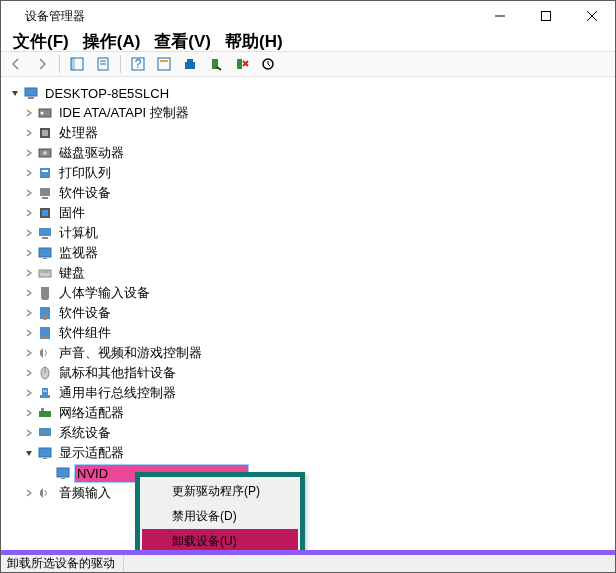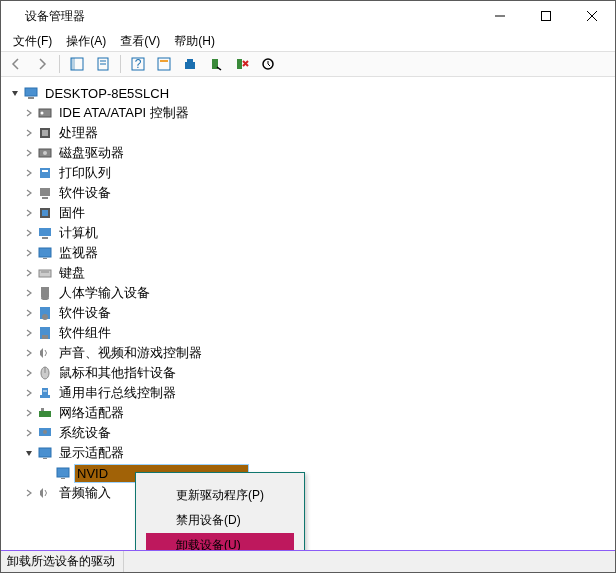--- a/index.html
+++ b/index.html
@@ -3,35 +3,35 @@
 <meta charset="utf-8">
 <style>
 * { margin: 0; padding: 0; box-sizing: border-box; font-family: "Microsoft YaHei", "Segoe UI", sans-serif; font-size: 12px; }
 body { background: #fff; width: 616px; height: 573px; overflow: hidden; border: 1px solid #5a5a5a; position: relative; }
 .titlebar { height: 30px; display: flex; align-items: center; padding-left: 24px; }
 .titlebar-title { flex: 1; font-size: 12px; }
 .win-controls { display: flex; }
 .win-btn { width: 46px; height: 30px; display: flex; align-items: center; justify-content: center; }
 .win-btn svg { width: 10px; height: 10px; }
 .menubar { height: 20px; display: flex; align-items: center; padding-left: 12px; gap: 14px; }
-.menubar span { font-size: 12px; }
+.menubar span { font-size: 17px; font-weight: bold; }
 .toolbar { height: 26px; border-top: 1px solid #e0e0e0; border-bottom: 1px solid #e0e0e0; display: flex; align-items: center; padding-left: 4px; gap: 4px; background: #fafafa; }
 .tb-sep { width: 1px; height: 18px; background: #d0d0d0; margin: 0 2px; }
 .tb-btn { width: 22px; height: 22px; display: flex; align-items: center; justify-content: center; }
 .tree { padding: 6px 0 0 4px; background: #fff; height: calc(100% - 30px - 20px - 26px - 22px); overflow: hidden; position: relative; }
 .node { display: flex; align-items: center; height: 20px; white-space: nowrap; }
 .twisty { width: 12px; height: 12px; display: inline-flex; align-items: center; justify-content: center; margin-right: 2px; }
 .icon { width: 16px; height: 16px; display: inline-flex; align-items: center; justify-content: center; margin-right: 4px; }
 .node-label { font-size: 13px; padding: 1px 2px; }
 .children { padding-left: 18px; }
-.selected .node-label { background: #a16207; outline: 1px solid #99d1ff; }
-.context-menu { position: absolute; background: #f0f0f0; border: 1px solid #0f766e; box-shadow: 2px 2px 4px rgba(0,0,0,0.2); padding: 10px; z-index: 10; }
+.selected .node-label { background: #ec4899; outline: 1px solid #99d1ff; }
+.context-menu { position: absolute; background: #f0f0f0; border: 5px solid #0f766e; box-shadow: 2px 2px 4px rgba(0,0,0,0.2); padding: 2px; z-index: 10; }
 .ctx-item { padding: 4px 20px 4px 30px; font-size: 12px; white-space: nowrap; }
 .ctx-item.hl { background: #be185d; }
-.statusbar { position: absolute; bottom: 0; left: 0; right: 0; height: 22px; border-top: 1px solid #8b5cf6; display: flex; align-items: center; padding-left: 6px; font-size: 12px; background: #f0f0f0; }
+.statusbar { position: absolute; bottom: 0; left: 0; right: 0; height: 22px; border-top: 5px solid #8b5cf6; display: flex; align-items: center; padding-left: 6px; font-size: 12px; background: #f0f0f0; }
 .statusbar > div { border-right: 1px solid #d0d0d0; padding-right: 8px; height: 100%; display: flex; align-items: center; }
 </style>
 </head>
 <body>
 
 <div class="titlebar">
   <span class="titlebar-title">设备管理器</span>
   <div class="win-controls">
     <div class="win-btn">
         <svg viewBox="0 0 10 10">

